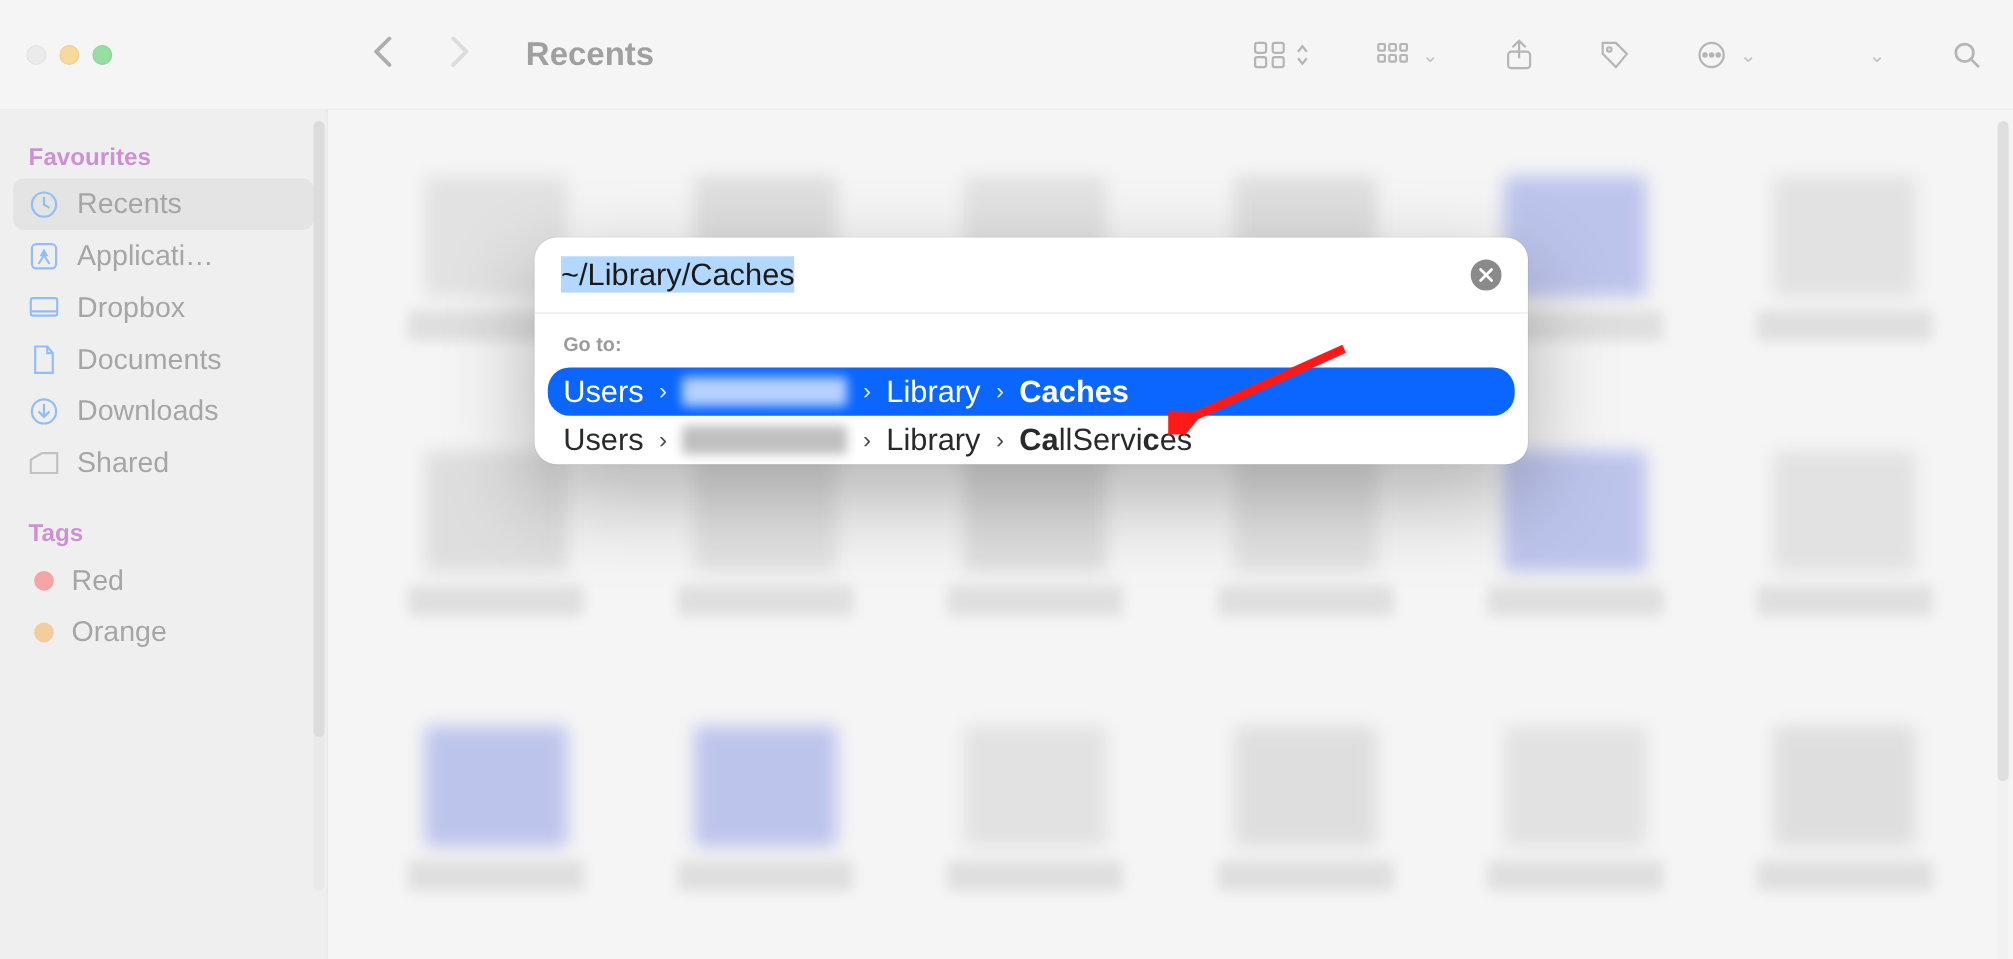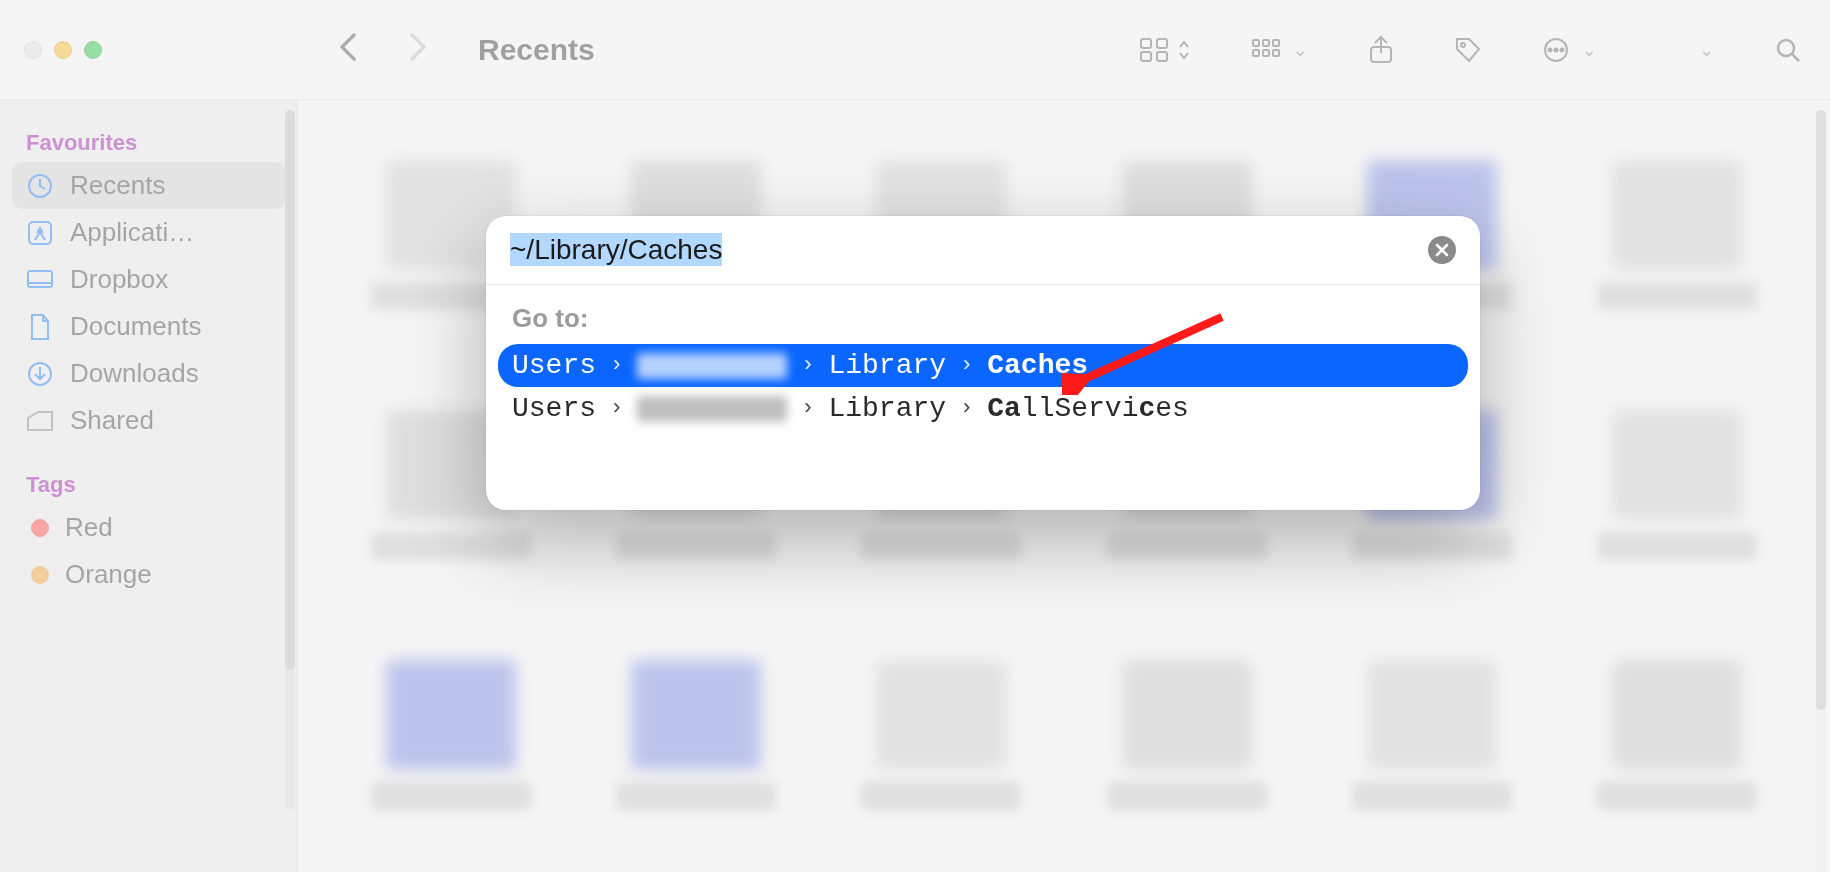--- a/index.html
+++ b/index.html
@@ -157,26 +157,25 @@
     }
     .content-scroll-thumb{
       position:absolute; top:0; left:0; right:0; height:600px;
       background:#c9c9c9; border-radius:5px;
     }
 
     
     .goto-dialog {
       position:absolute;
       left:486px; top:216px;
-      width:994px;
+      width:903px;
       background:#ffffff;
       border-radius:20px;
       box-shadow: 0 30px 80px rgba(0,0,0,0.28), 0 0 0 1px rgba(0,0,0,0.04);
       z-index:100;
-      padding-bottom:80px;
     }
     .goto-input-row {
       display:flex; align-items:center;
       padding: 14px 24px;
       border-bottom:1px solid #e6e6e6;
     }
     .goto-input {
       flex:1;
       font-size:28px;
       color:#1a1a1a;
@@ -189,34 +188,33 @@
     .goto-clear {
       width:28px; height:28px;
       border-radius:50%;
       background:#8a8a8a;
       color:#fff;
       display:inline-flex; align-items:center; justify-content:center;
       font-size:18px;
       flex-shrink:0;
     }
     .goto-label {
-      font-size:26px;
+      font-size:18px;
       font-weight:600;
       color:#9b9b9b;
       padding:18px 26px 10px;
     }
     .goto-result {
       display:flex; align-items:center;
       font-size:28px;
       padding:6px 14px;
       margin:0 12px;
       border-radius:20px;
       color:#2a2a2a;
       gap:8px;
-      font-family:Liberation Mono, monospace;
     }
     .goto-result.selected {
       background:#0a66ff;
       color:#ffffff;
     }
     .goto-sep { font-size:22px; opacity:0.85; margin:0 6px;}
     .goto-result .blur-name {
       display:inline-block;
       width:150px; height:26px;
       background:rgba(128,128,128,0.5);

